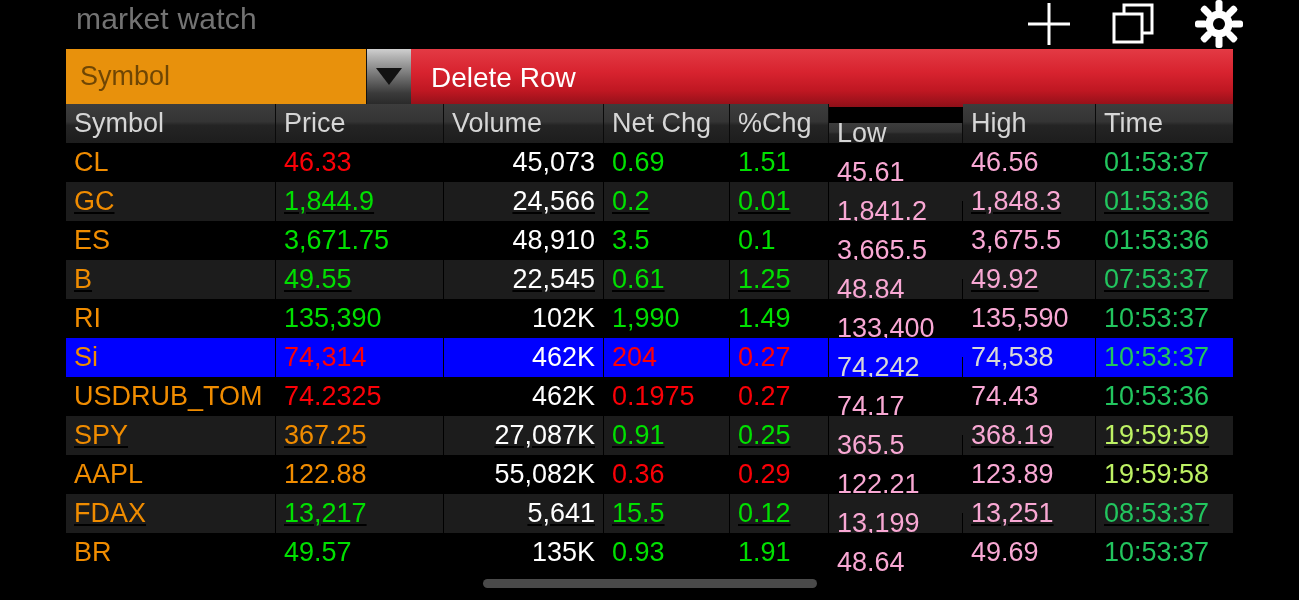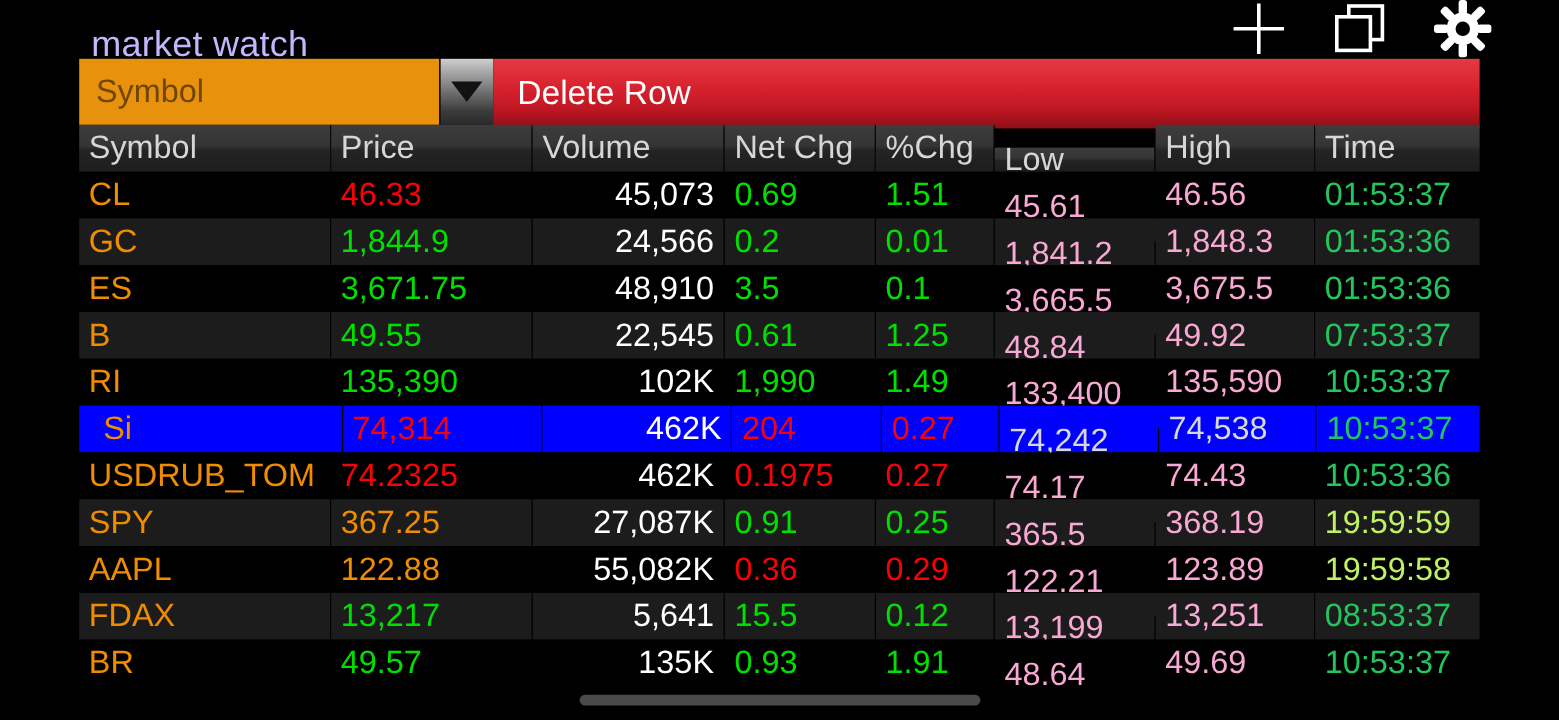--- a/index.html
+++ b/index.html
@@ -10,22 +10,22 @@
     overflow: hidden;
   }
   #app { position: relative; width: 1299px; height: 600px; background: #000; }
 
   
   .titlebar {
     position: absolute; left: 0; top: 0; width: 1299px; height: 47px;
     background: #000;
   }
   .app-title {
-    position: absolute; left: 76px; top: 20px;
-    font-size: 30px; color: #c4b5fd; letter-spacing: .2px;
+    position: absolute; left: 76px; top: 1px;
+    font-size: 30px; color: #737373; letter-spacing: .2px;
     line-height: 36px; white-space: nowrap;
   }
   .icon-btn {
     position: absolute; top: 0; height: 47px; width: 64px;
     display: flex; align-items: center; justify-content: center;
   }
   .icon-btn svg { display: block; }
   #plus-btn  { right: 218px; }
   #copy-btn  { right: 134px; }
   #gear-btn  { right: 48px; }
@@ -96,22 +96,22 @@
   .hrow { height: 39px; }
   .hrow .cell {
     background: linear-gradient(to bottom, #3d3d3d 0%, #343434 45%, #242424 55%, #1d1d1d 100%);
     color: #d6d6d6;
     border-right: 1px solid #0a0a0a;
     justify-content: flex-start;
   }
 
   
   .r-even { background: #000000; }
-  .r-odd  { background: #1c1c1c; }
-  .r-sel  { background: #0000ff; padding-left: 12px; }
+  .r-odd  { background: #1c1c1c; text-decoration: underline; }
+  .r-sel  { background: #0000ff; }
   .r-odd .cell { border-right: 1px solid #000; }
   .r-sel .cell { border-right: 1px solid #000; }
 
   
   .v-sym   { color: #f08c00; }
   .v-up    { color: #00e000; }
   .v-down  { color: #fb0007; }
   .v-flat  { color: #f08c00; }
   .v-vol   { color: #ffffff; }
   .v-plain { color: #f9a8d4; }

